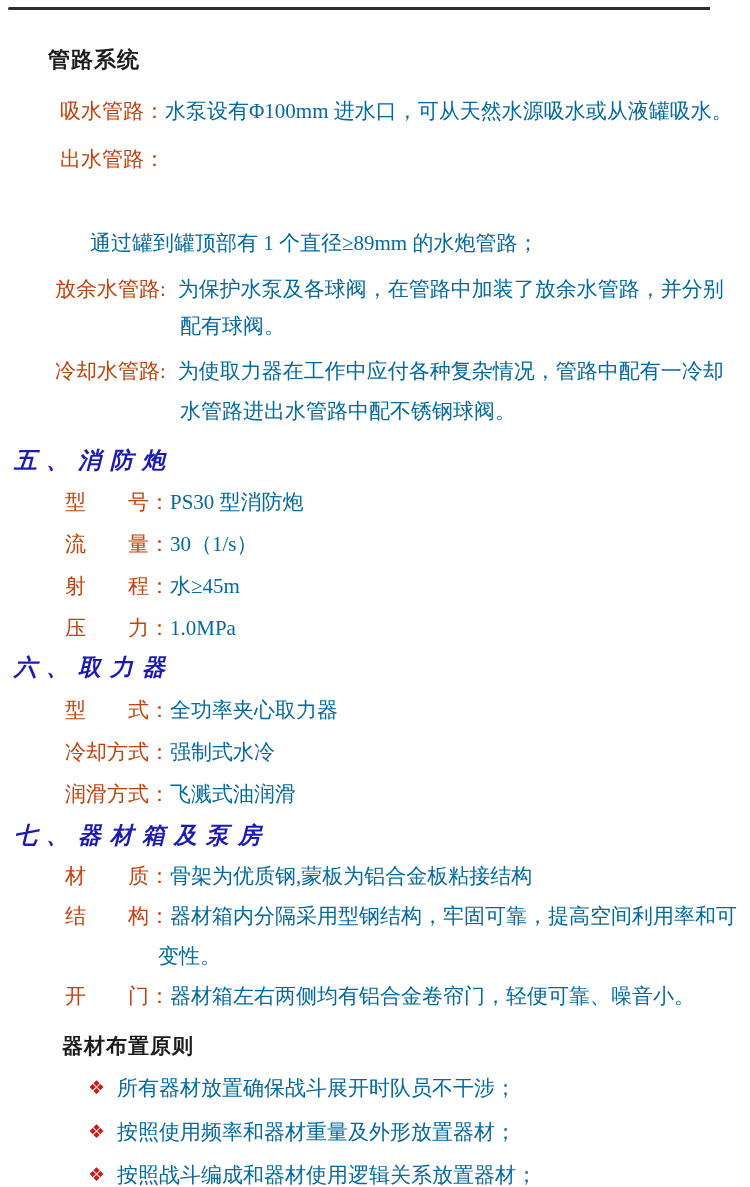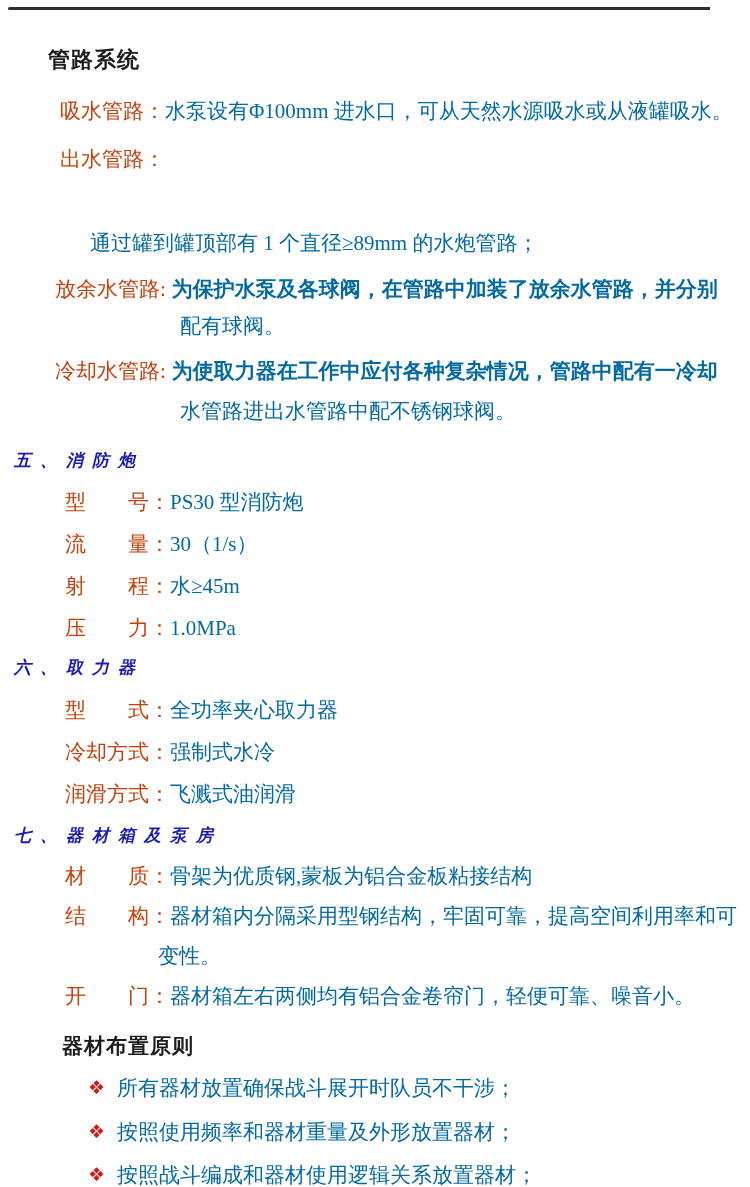--- a/index.html
+++ b/index.html
@@ -42,35 +42,35 @@
     letter-spacing: 1px;
   }
   .h-hei {
     font-family: "Liberation Sans", "DejaVu Sans", sans-serif;
     font-size: 21px;
     font-weight: bold;
     letter-spacing: 1px;
   }
   .h-blue {
     color: #1b1ab4;
-    font-size: 17px;
+    font-size: 23px;
     font-weight: bold;
     font-style: italic;
     letter-spacing: 9px;
     line-height: 30px;
   }
   .red { color: #c2410c; }
   .blk { color: #0369a1; }
   .bullet {
     color: #cc1d1d;
     font-size: 19px;
     vertical-align: 1px;
   }
   .bullet-text { margin-left: 12px; }
-  .gap-sm { margin-left: 6px; font-weight: bold; }
+  .gap-sm { margin-left: 12px; }
 </style>
 </head>
 <body>
 
 <div class="page">
 
   <div class="top-rule"></div>
 
   <div class="ln h-black" style="left:48px; top:47px">管路系统</div>
 

